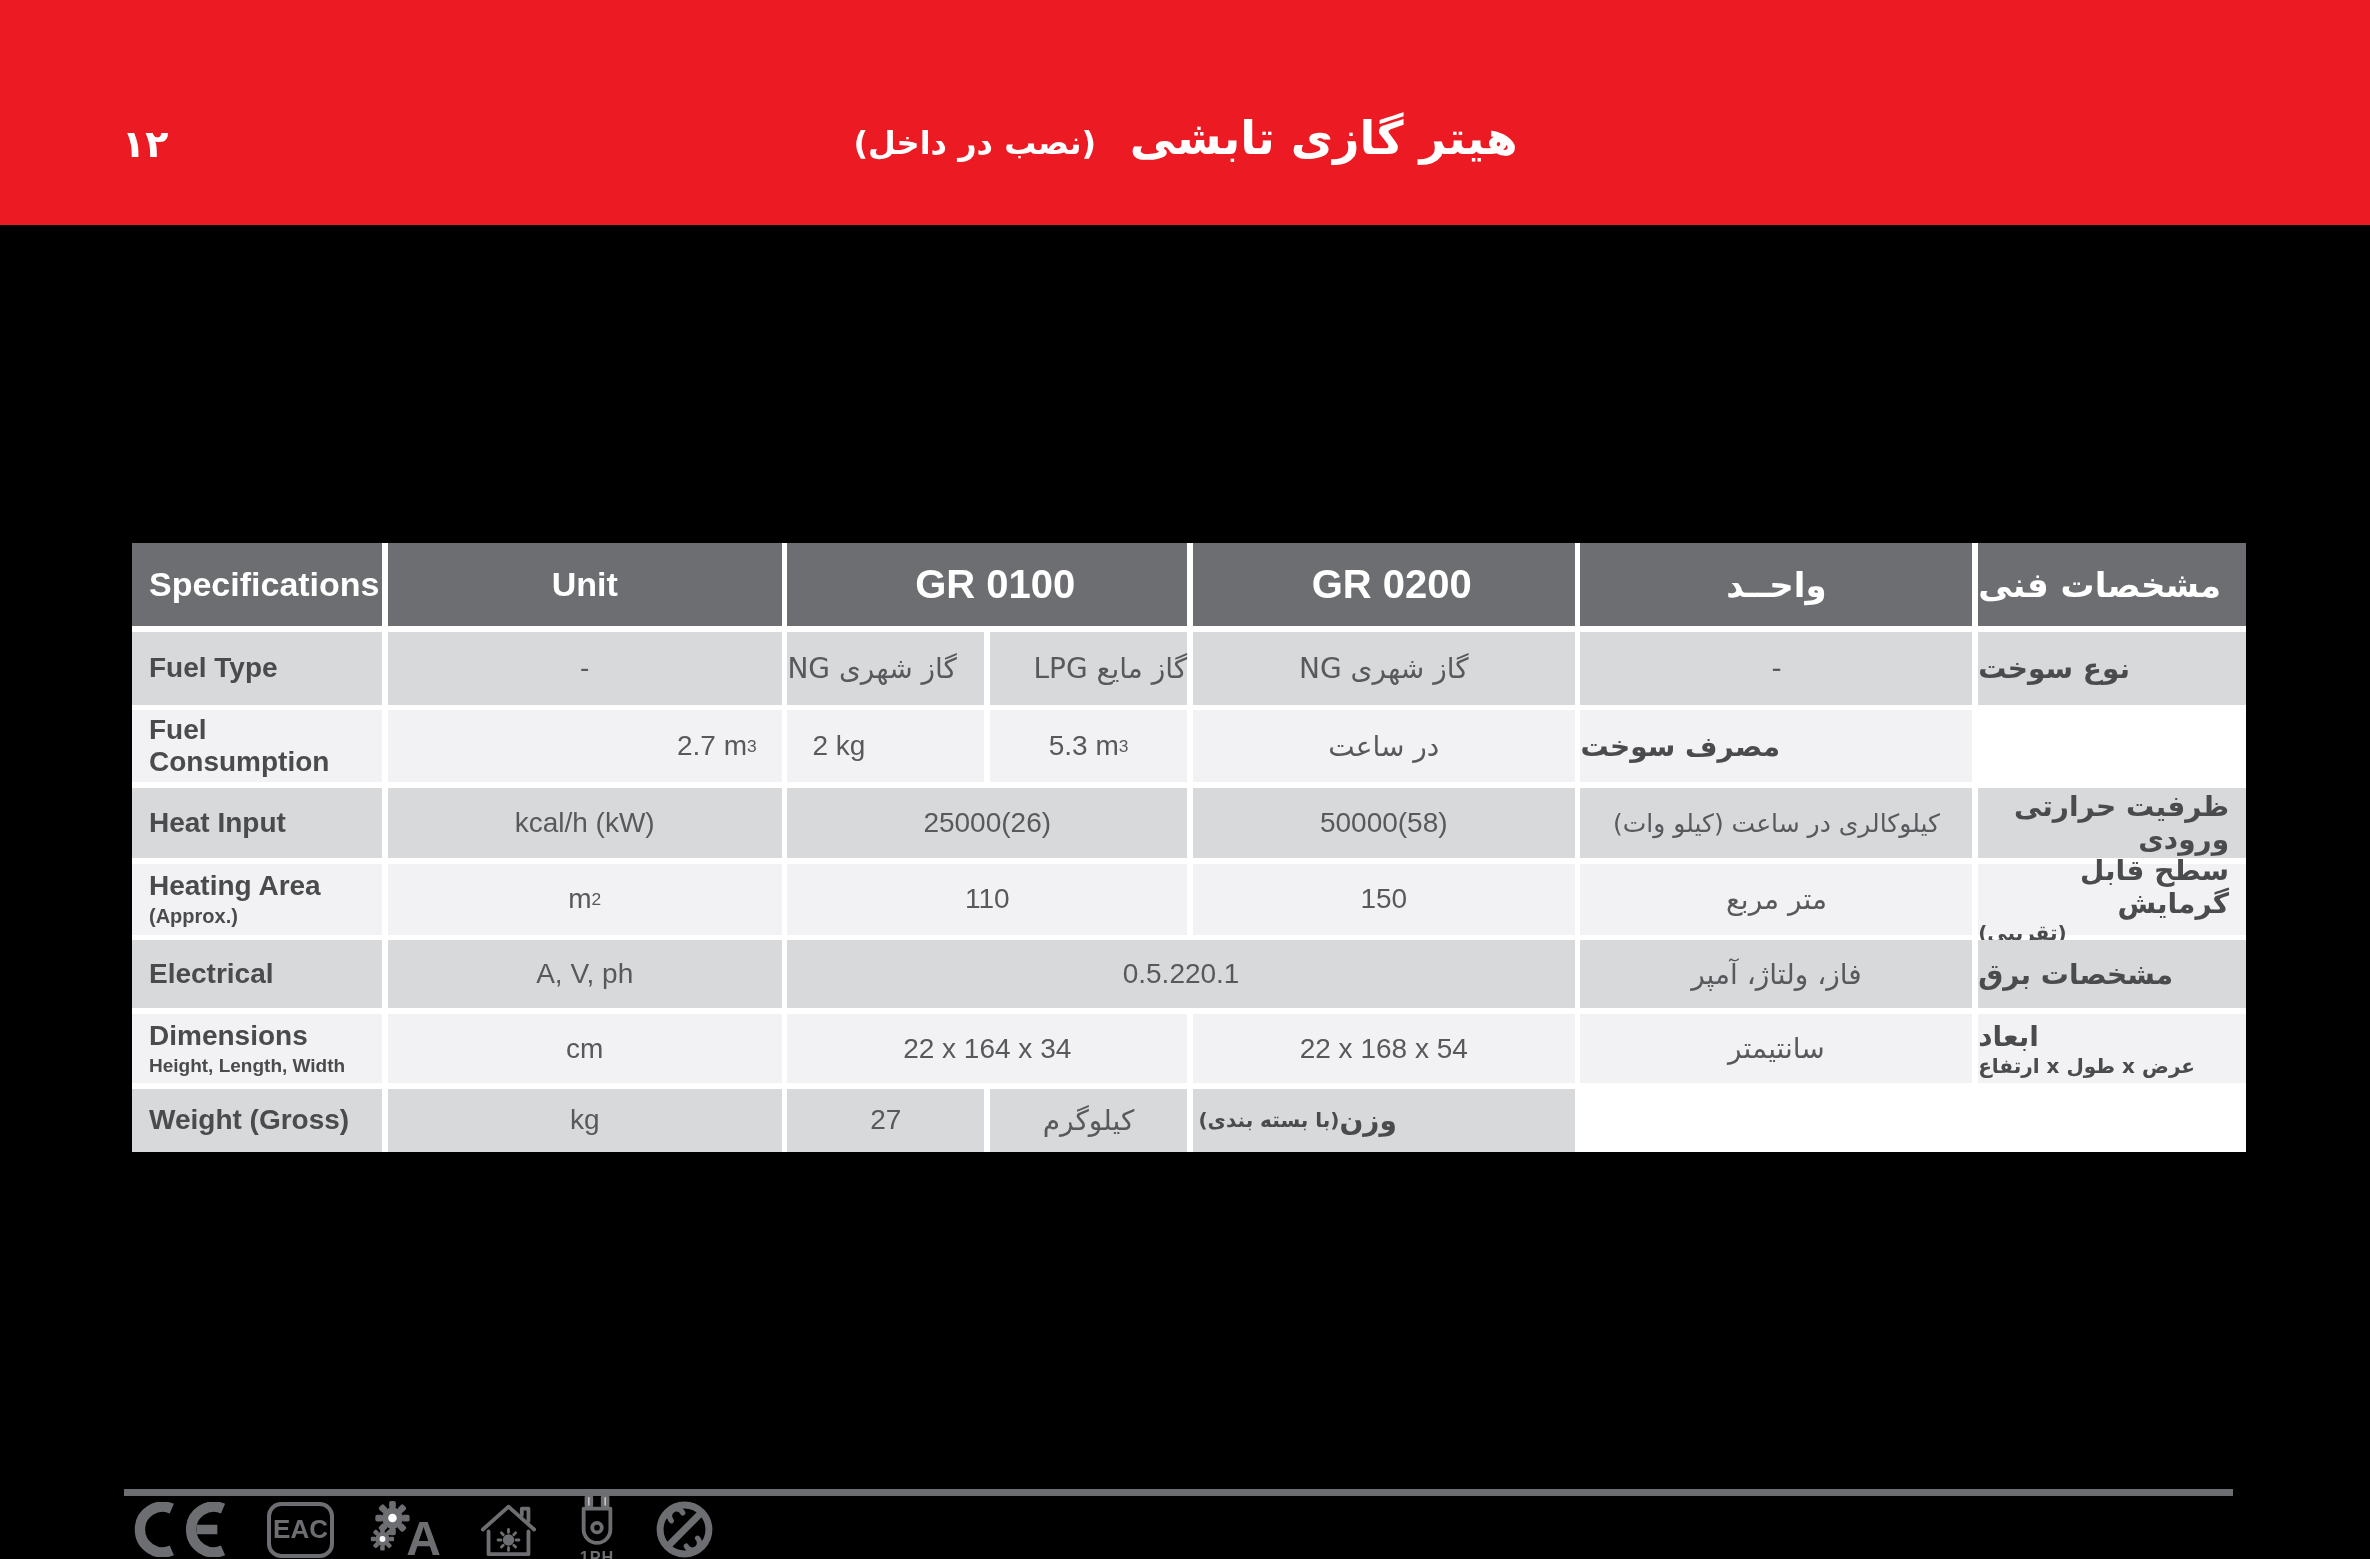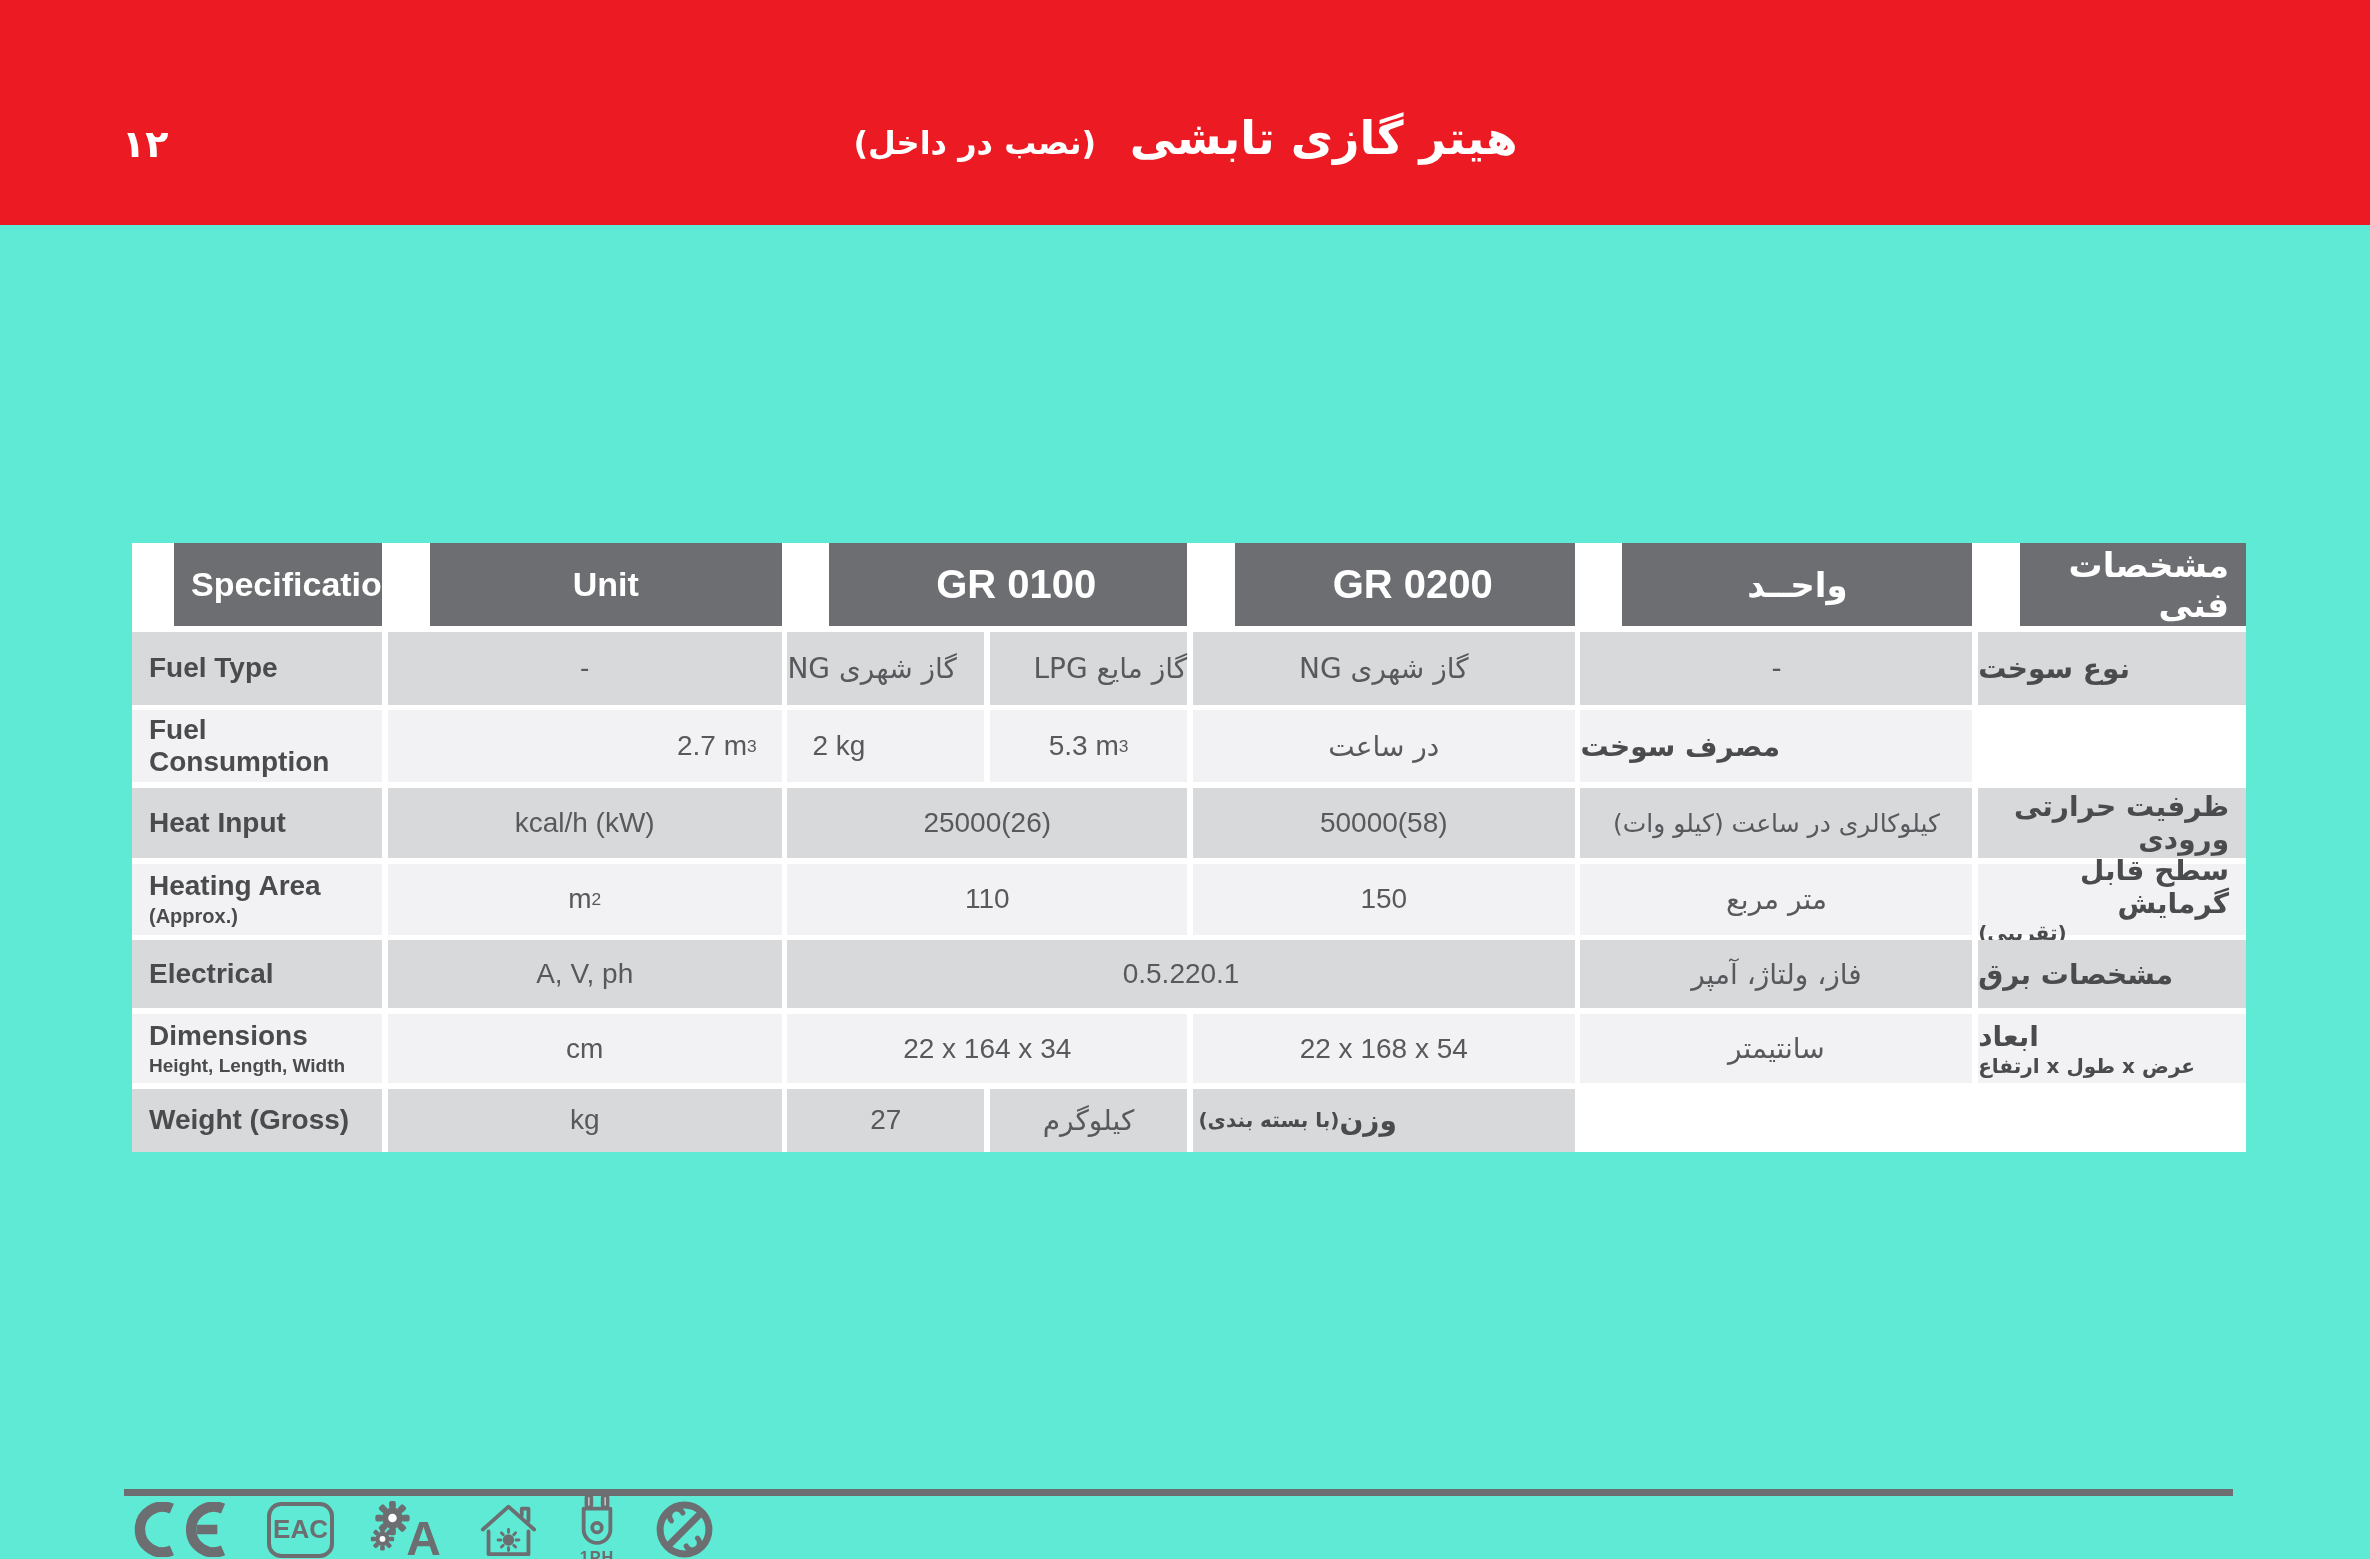--- a/index.html
+++ b/index.html
@@ -1,19 +1,19 @@
 <!DOCTYPE html>
 <html><head>
 <meta charset="utf-8">
 <style>
   html,body{margin:0;padding:0;background:#ffffff;}
   .page{
     position:relative;
     width:2371px;height:1559px;
-    background:#5eead4;
+    background:#000000;
     font-family:"Liberation Sans","DejaVu Sans",sans-serif;
     overflow:hidden;
   }
   .fa{font-family:"DejaVu Sans","Liberation Sans",sans-serif;direction:rtl;}
 
   
   .band{
     position:absolute;left:0;top:0;width:2371px;height:225px;
     background:#ec1b23;
   }
@@ -35,21 +35,21 @@
     grid-template-columns:250px 394px 197px 197px 382px 392px 268px;
     grid-template-rows:83px 73px 72px 70px 71px 68px 69px 63px;
     gap:5.7px;
     background:#ffffff;
   }
   .cell{
     display:flex;align-items:center;justify-content:center;
     font-size:28px;color:#58595c;
   }
   .th{
-    background:#6d6e71;color:#ffffff;font-weight:bold;font-size:34px;margin-left:42px;
+    background:#6d6e71;color:#ffffff;font-weight:bold;font-size:34px;
   }
   .th.model{font-size:40px;padding-left:16px;}
   .left{justify-content:flex-start;padding-left:17px;box-sizing:border-box;text-align:left;}
   .right{justify-content:flex-end;padding-right:17px;box-sizing:border-box;text-align:right;}
   .r-dark{background:#d8d9db;}
   .r-light{background:#f2f2f4;}
   .lbl{font-weight:bold;color:#4a4b4d;font-size:28px;}
   .lbl-note{font-weight:bold;color:#4a4b4d;font-size:20px;margin-top:2.9px;}
   .fa-lbl{font-weight:bold;color:#4a4b4d;font-size:28px;}
   .fa-note{font-weight:bold;color:#4a4b4d;font-size:20px;margin-top:1px;}

